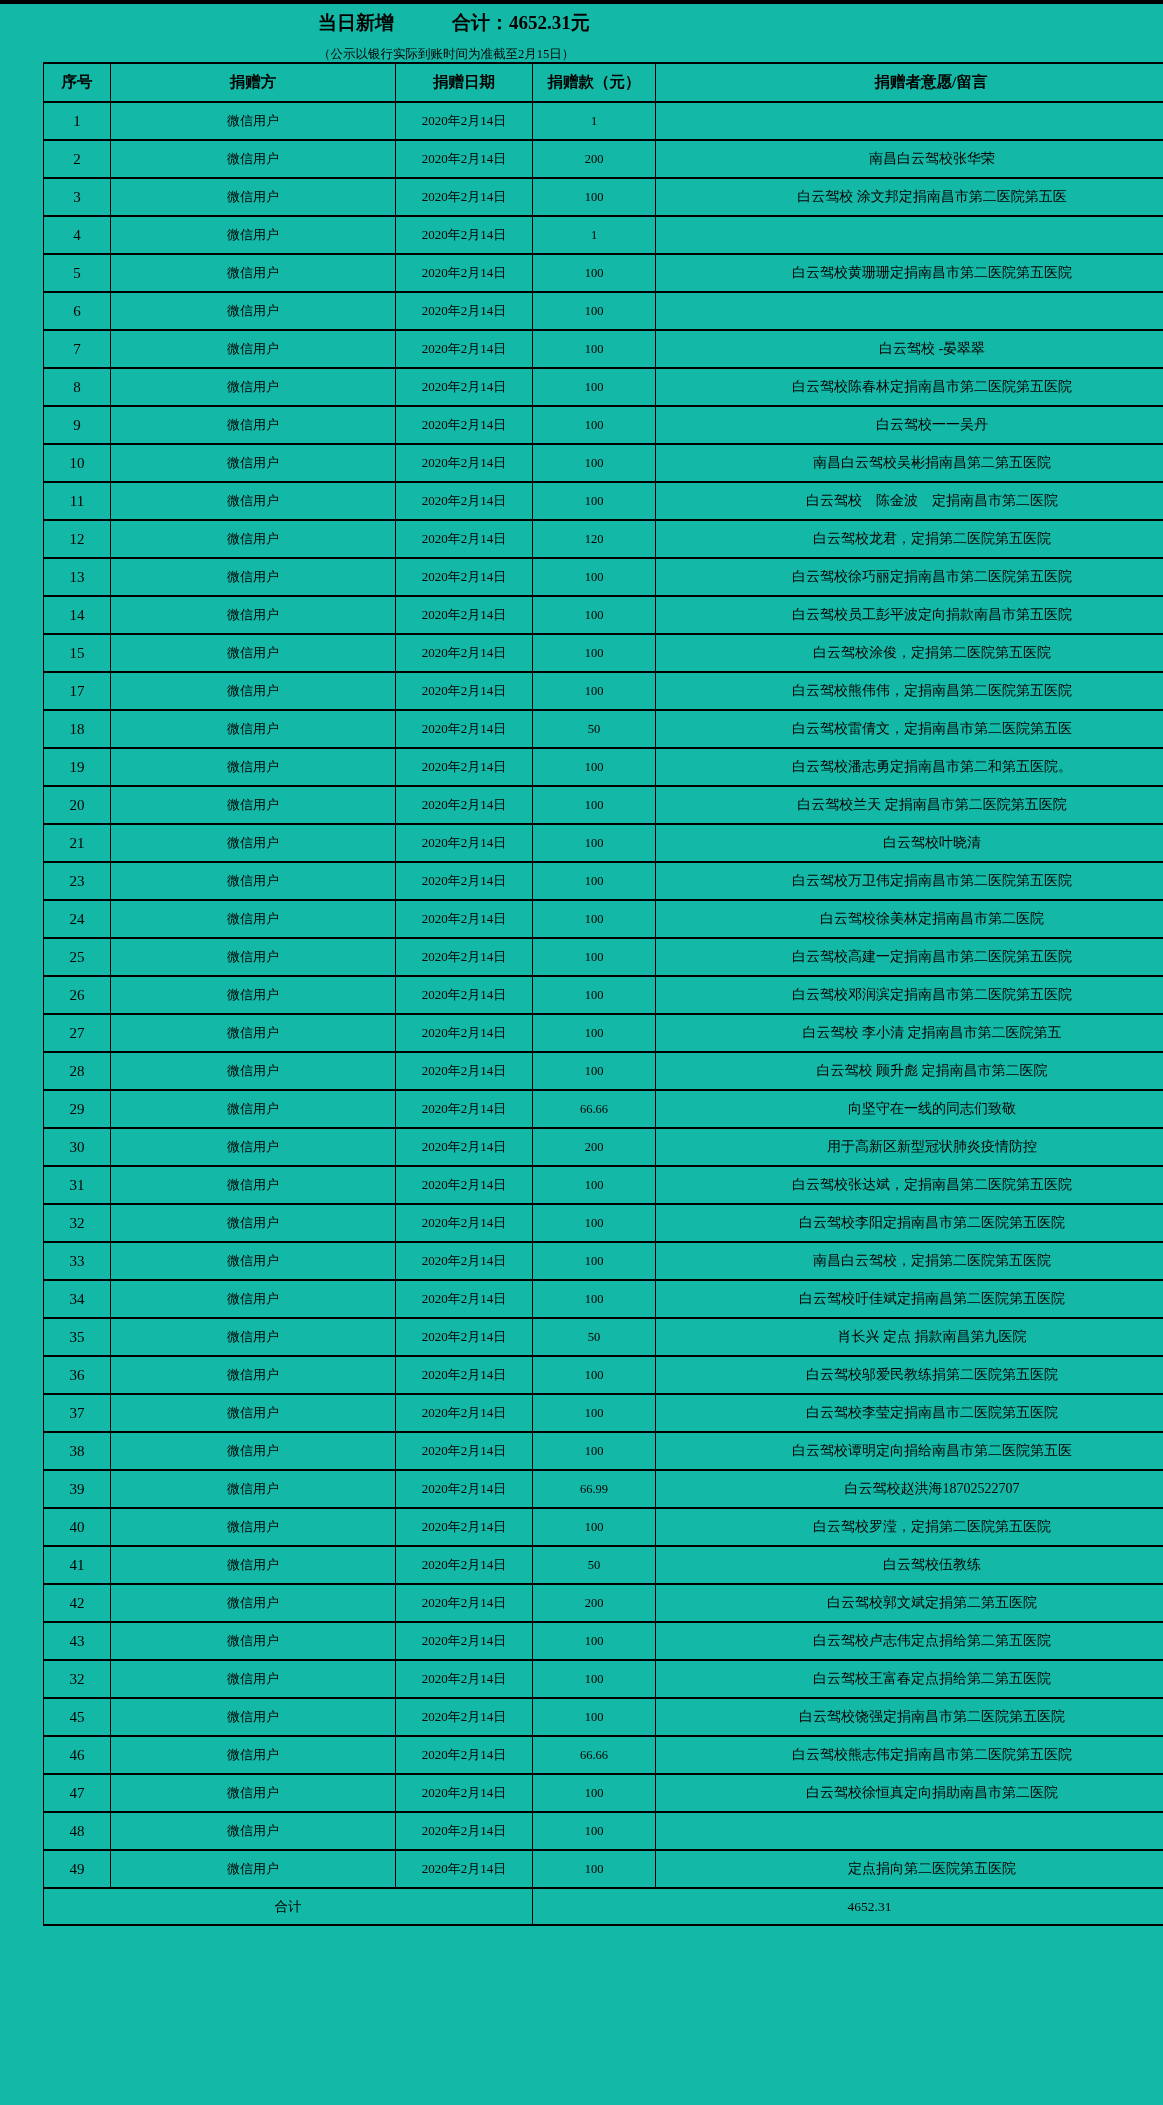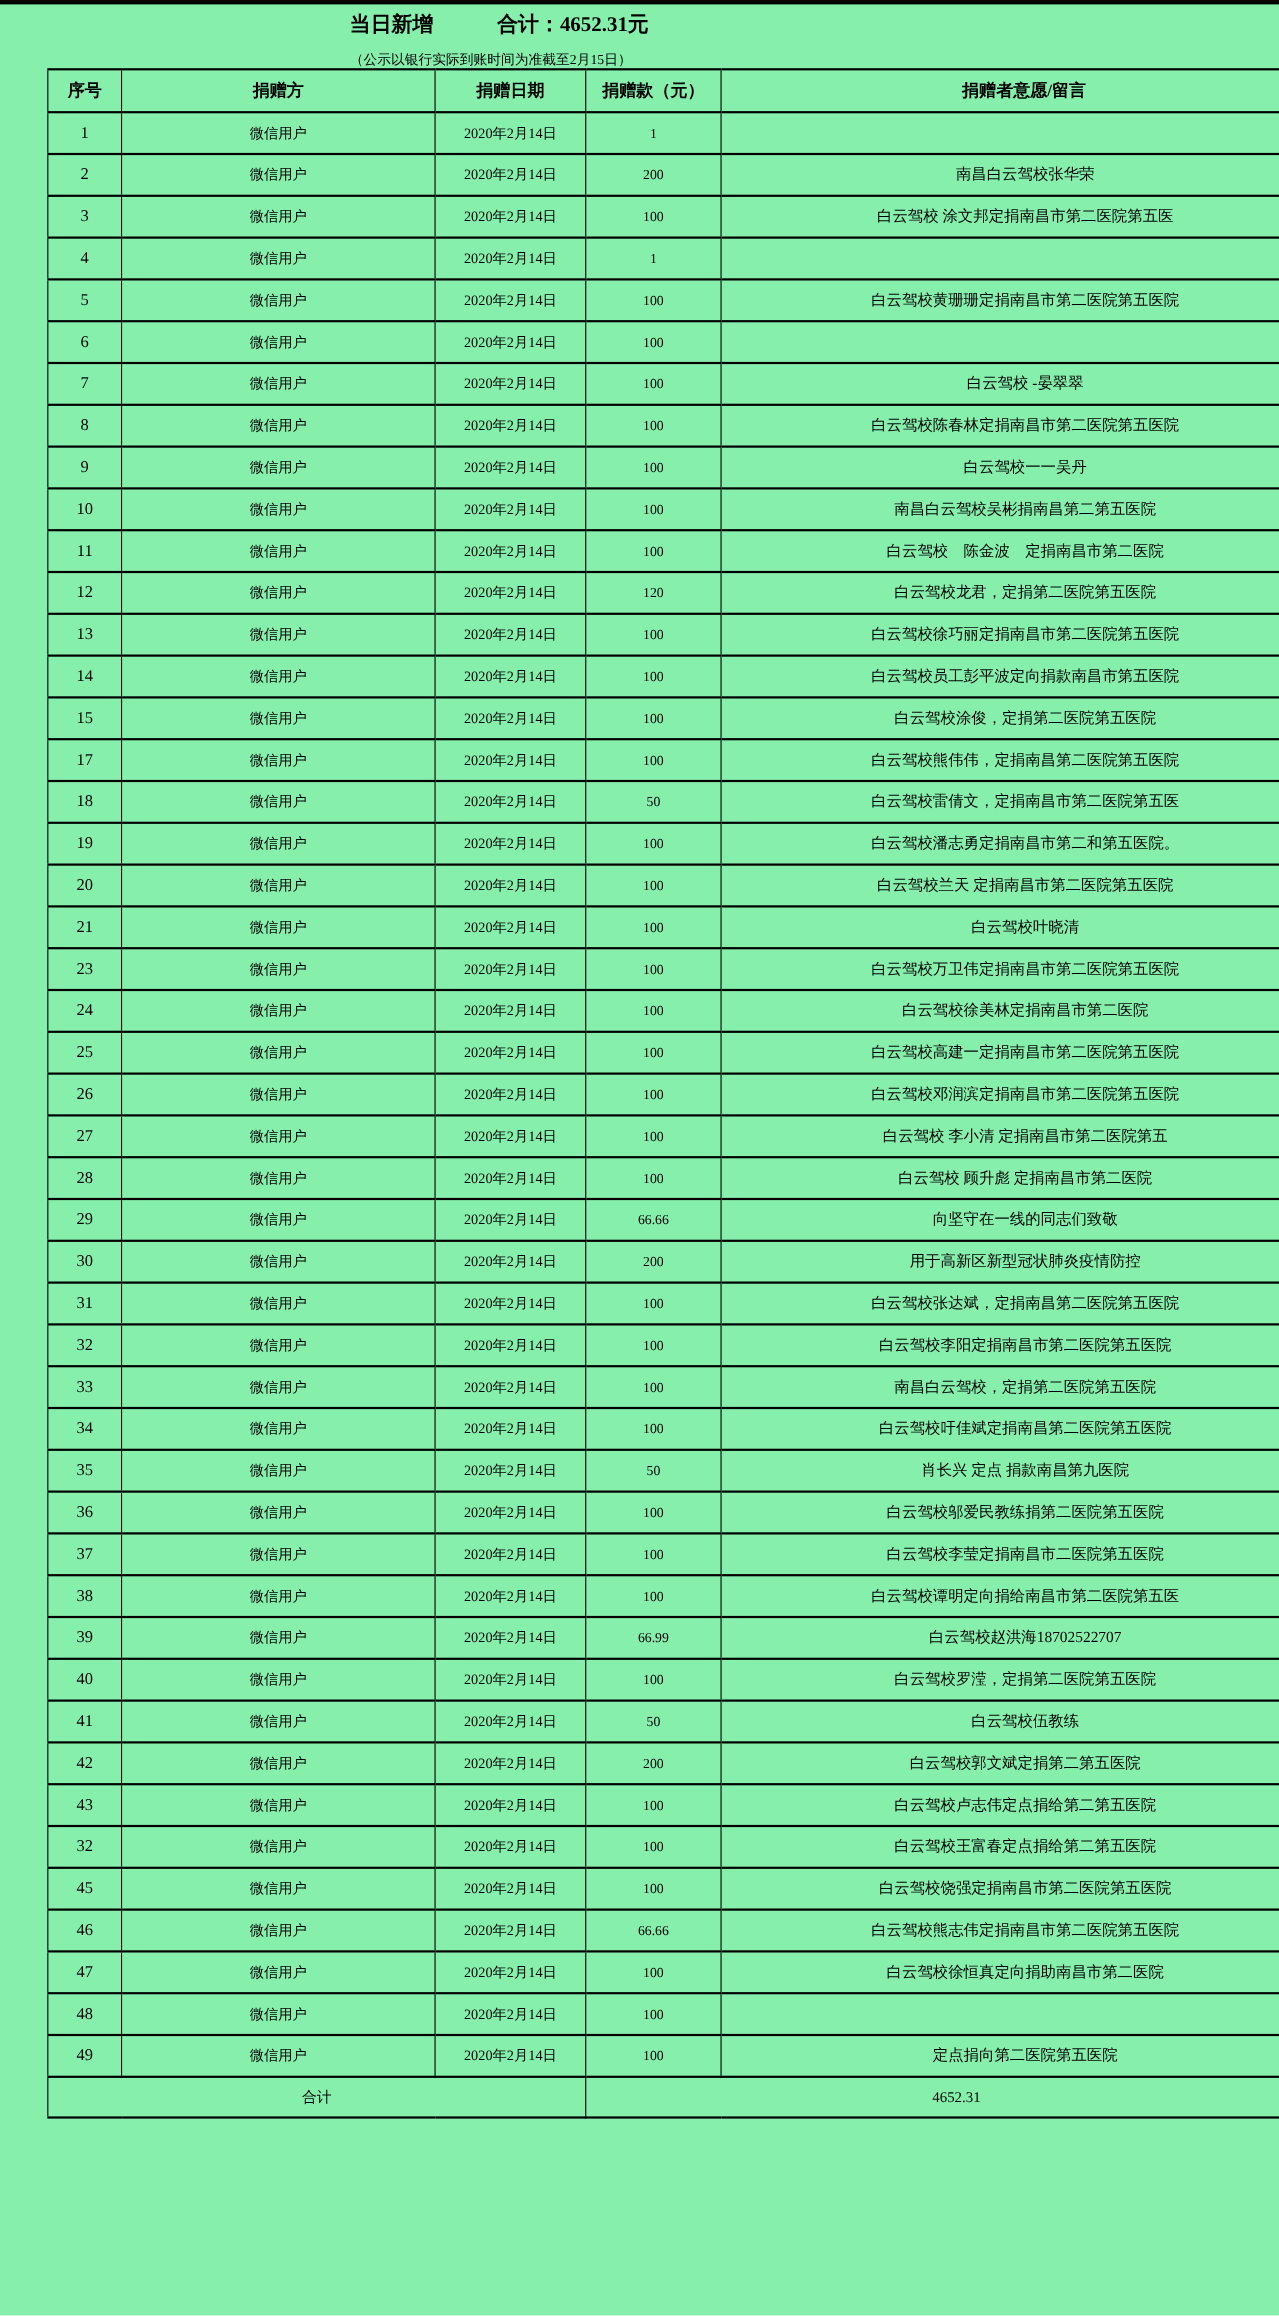--- a/index.html
+++ b/index.html
@@ -1,21 +1,21 @@
 <!DOCTYPE html>
 <html><head>
 <meta charset="utf-8">
 <style>
   html, body { margin: 0; padding: 0; background: #ffffff; }
   .page {
     position: relative;
     width: 1163px;
     height: 2105px;
     box-sizing: border-box;
-    background: #86efac;
+    background: #14b8a6;
     color: #000000;
     font-family: "Liberation Serif", "DejaVu Serif", serif;
     border-top: 4px solid #000000;
     overflow: hidden;
   }
   .title-block {
     height: 58px;
     box-sizing: border-box;
     padding-top: 7px;
     padding-left: 318px;

